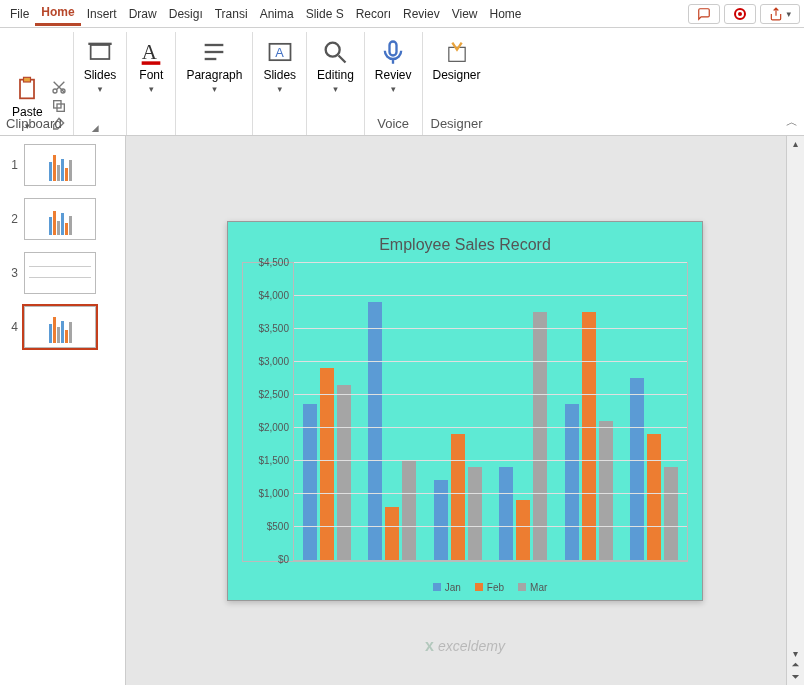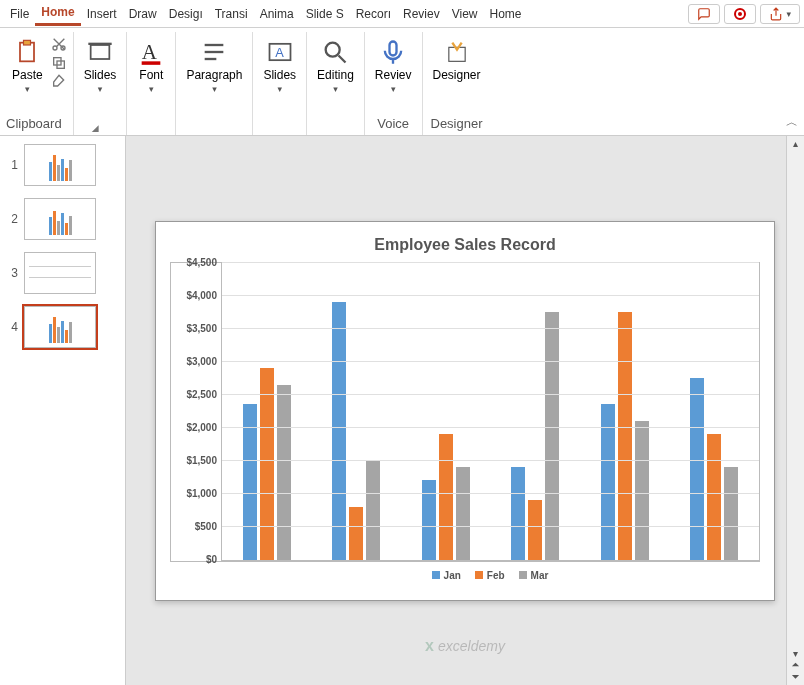--- a/index.html
+++ b/index.html
@@ -18,33 +18,33 @@
 .small-btns { display: flex; flex-direction: column; gap: 3px; margin-left: 4px; }
 .collapse-arrow { position: absolute; right: 6px; bottom: 4px; cursor: pointer; font-size: 12px; color: #555; }
 .workspace { display: flex; height: calc(685px - 28px - 108px); background: #e6e6e6; }
 .thumb-panel { width: 126px; background: #fff; border-right: 1px solid #ccc; padding: 8px 4px; overflow-y: auto; }
 .thumb-row { display: flex; align-items: center; gap: 6px; margin-bottom: 12px; cursor: pointer; }
 .thumb-num { width: 14px; text-align: right; color: #555; }
 .thumb-img { width: 72px; height: 42px; background: #fff; border: 1px solid #bbb; position: relative; display: flex; align-items: flex-end; justify-content: center; padding: 4px; gap: 1px; }
 .thumb-row.selected .thumb-img { outline: 2px solid #c43e1c; }
 .mini-bar { width: 3px; background: #5b9bd5; }
 .slide-area { flex: 1; display: flex; align-items: center; justify-content: center; position: relative; }
-.slide { width: 620px; height: 380px; background: #ffffff; border: 1px solid #999; box-shadow: 0 2px 6px rgba(0,0,0,.2); padding: 14px; font-weight: bold; }
+.slide { width: 476px; height: 380px; background: #5eead4; border: 1px solid #999; box-shadow: 0 2px 6px rgba(0,0,0,.2); padding: 14px; }
 .chart-title { text-align: center; font-size: 16px; color: #555; margin-bottom: 8px; }
 .plot { border: 1px solid #bbb; height: 300px; display: flex; position: relative; }
 .yaxis { width: 50px; display: flex; flex-direction: column-reverse; justify-content: space-between; font-size: 10px; color: #555; padding: 0 4px 0 0; text-align: right; }
 .yaxis div { height: 0; line-height: 0; position: relative; }
 .grid { flex: 1; position: relative; border-left: 1px solid #bbb; border-bottom: 1px solid #bbb; }
 .gridline { position: absolute; left: 0; right: 0; border-top: 1px solid #e0e0e0; }
 .categories { position: absolute; left: 0; right: 0; bottom: 0; top: 0; display: flex; }
 .cat { flex: 1; display: flex; align-items: flex-end; justify-content: center; gap: 3px; padding: 0 6px; }
 .bar { width: 14px; }
 .xlabels { display: flex; margin-left: 50px; }
 .xlabels div { flex: 1; text-align: center; font-size: 10px; color: #555; padding-top: 4px; }
-.legend { display: flex; justify-content: center; gap: 14px; margin-top: 8px; font-size: 10px; color: #555; margin-left: 50px; }
+.legend { display: flex; justify-content: center; gap: 14px; margin-top: 20px; font-size: 10px; color: #555; margin-left: 50px; }
 .legend span { display: flex; align-items: center; gap: 4px; }
 .swatch { width: 8px; height: 8px; display: inline-block; }
 .vscroll { position: absolute; right: 0; top: 0; bottom: 0; width: 18px; background: #f0f0f0; border-left: 1px solid #ccc; display: flex; flex-direction: column; align-items: center; justify-content: space-between; padding: 2px 0; }
 .vscroll-btn { cursor: pointer; color: #555; font-size: 10px; }
 .watermark { position: absolute; bottom: 30px; left: 50%; transform: translateX(-50%); opacity: .25; font-size: 14px; font-style: italic; color: #333; display: flex; align-items: center; gap: 4px; }
 .watermark .xl { color: #217346; font-weight: bold; font-style: normal; font-size: 16px; }
 .dlg-launcher { font-size: 9px; color: #777; align-self: flex-end; cursor: pointer; }
 </style>
 </head>
 <body>
@@ -77,21 +77,21 @@
     <div class="qat-btn">
         <svg width="14" height="14" viewBox="0 0 24 24" fill="none" stroke="#c43e1c" stroke-width="2">
           <path d="M4 12v8a2 2 0 0 0 2 2h12a2 2 0 0 0 2-2v-8M16 6l-4-4-4 4M12 2v13"></path>
         </svg>
         <span class="drop-caret">▾</span>
       </div>
   </div>
 </div>
 
 <div class="ribbon">
-  <div class="group" style="flex-direction:row;align-items:flex-start">
+  <div class="group" style="flex-direction:row;align-items:flex-end">
     <div class="big-btn">
       <svg viewBox="0 0 24 24">
           <rect x="6" y="4" width="12" height="16" fill="#fff" stroke="#b7472a" stroke-width="1.5"></rect>
           <rect x="9" y="2" width="6" height="4" fill="#e8a33d" stroke="#b7472a"></rect>
         </svg>
       <span>Paste</span>
       <span class="drop-caret">▾</span>
     </div>
     <div class="small-btns">
       <svg width="16" height="16" viewBox="0 0 24 24" stroke="#777" fill="none" stroke-width="2">

